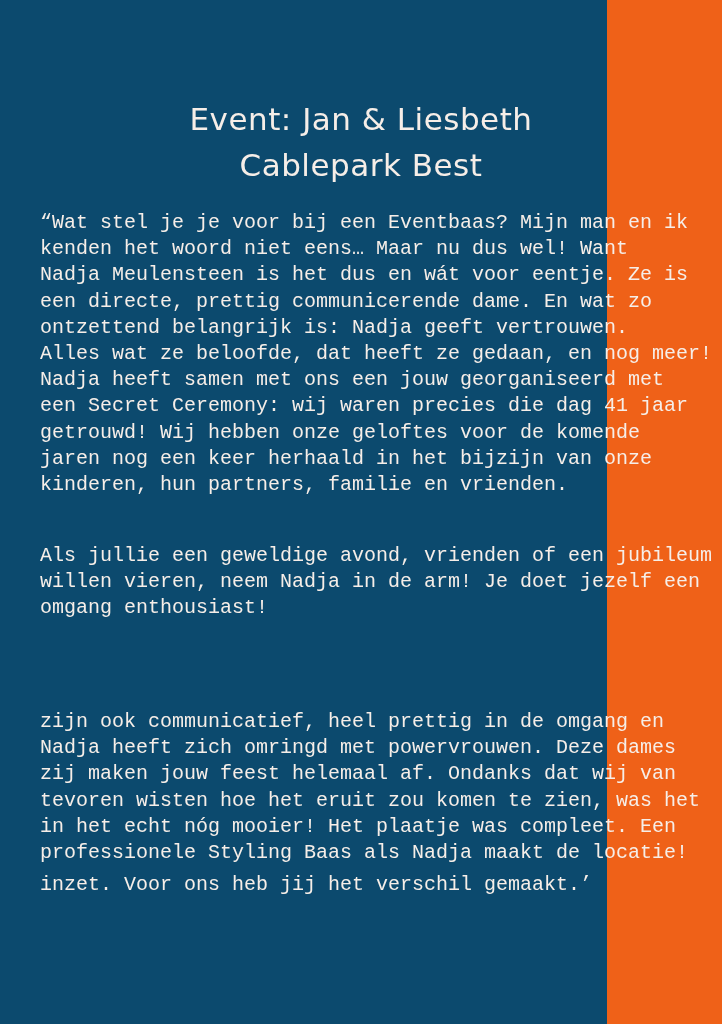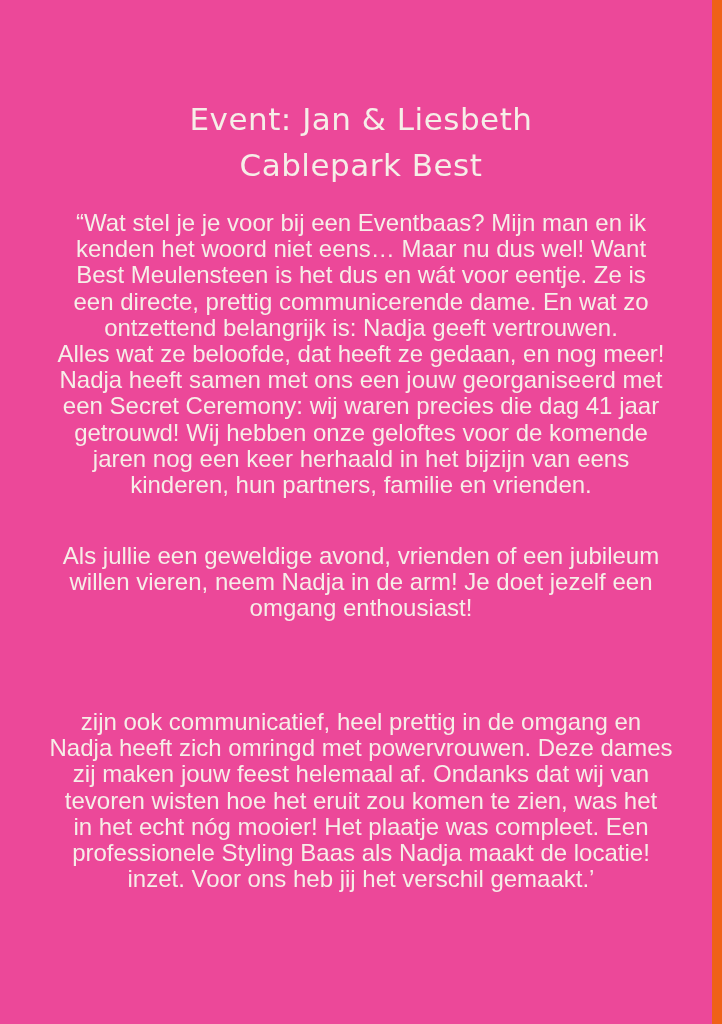--- a/index.html
+++ b/index.html
@@ -10,77 +10,77 @@
       width: 722px;
       height: 1024px;
       background: #EF6118;
       overflow: hidden;
       position: relative;
     }
     .page {
       position: absolute;
       left: 0;
       top: 0;
-      width: 712px;
+      width: 607px;
       height: 1024px;
-      background: #ec4899;
+      background: #0c4a6e;
     }
     .title {
       position: absolute;
       left: 0;
       width: 722px;
       text-align: center;
       color: #F6EEE8;
       font-family: "DejaVu Sans", sans-serif;
       font-size: 31px;
       font-weight: normal;
       letter-spacing: 0.5px;
       margin: 0;
       line-height: 46px;
     }
     .title-line-1 { top: 96px; }
     .title-line-2 { top: 142px; }
     .para {
       position: absolute;
       left: 40px;
       width: 642px;
-      text-align: center;
+      text-align: left;
       color: #F6EEE8;
-      font-family: Liberation Sans, sans-serif;
-      font-size: 24px;
+      font-family: Liberation Mono, monospace;
+      font-size: 20px;
       line-height: 26.2px;
     }
     .para-line {
       display: block;
       white-space: nowrap;
     }
     .p1 { top: 210px; }
     .p2 { top: 543px; }
     .p3 { top: 709px; }
-    .last-line { margin-top: 0; }
+    .last-line { margin-top: 6px; }
   </style>
 </head>
 <body>
 
 <div class="page">
 
   <h1 class="title title-line-1">Event: Jan &amp; Liesbeth</h1>
   <h1 class="title title-line-2">Cablepark Best</h1>
 
   <div class="para p1">
     <span class="para-line">“Wat stel je je voor bij een Eventbaas? Mijn man en ik</span>
     <span class="para-line">kenden het woord niet eens… Maar nu dus wel! Want</span>
-    <span class="para-line">Best Meulensteen is het dus en wát voor eentje. Ze is</span>
+    <span class="para-line">Nadja Meulensteen is het dus en wát voor eentje. Ze is</span>
     <span class="para-line">een directe, prettig communicerende dame. En wat zo</span>
     <span class="para-line">ontzettend belangrijk is: Nadja geeft vertrouwen.</span>
     <span class="para-line">Alles wat ze beloofde, dat heeft ze gedaan, en nog meer!</span>
     <span class="para-line">Nadja heeft samen met ons een jouw georganiseerd met</span>
     <span class="para-line">een Secret Ceremony: wij waren precies die dag 41 jaar</span>
     <span class="para-line">getrouwd! Wij hebben onze geloftes voor de komende</span>
-    <span class="para-line">jaren nog een keer herhaald in het bijzijn van eens</span>
+    <span class="para-line">jaren nog een keer herhaald in het bijzijn van onze</span>
     <span class="para-line">kinderen, hun partners, familie en vrienden.</span>
   </div>
 
   <div class="para p2">
     <span class="para-line">Als jullie een geweldige avond, vrienden of een jubileum</span>
     <span class="para-line">willen vieren, neem Nadja in de arm! Je doet jezelf een</span>
     <span class="para-line">omgang enthousiast!</span>
   </div>
 
   <div class="para p3">

